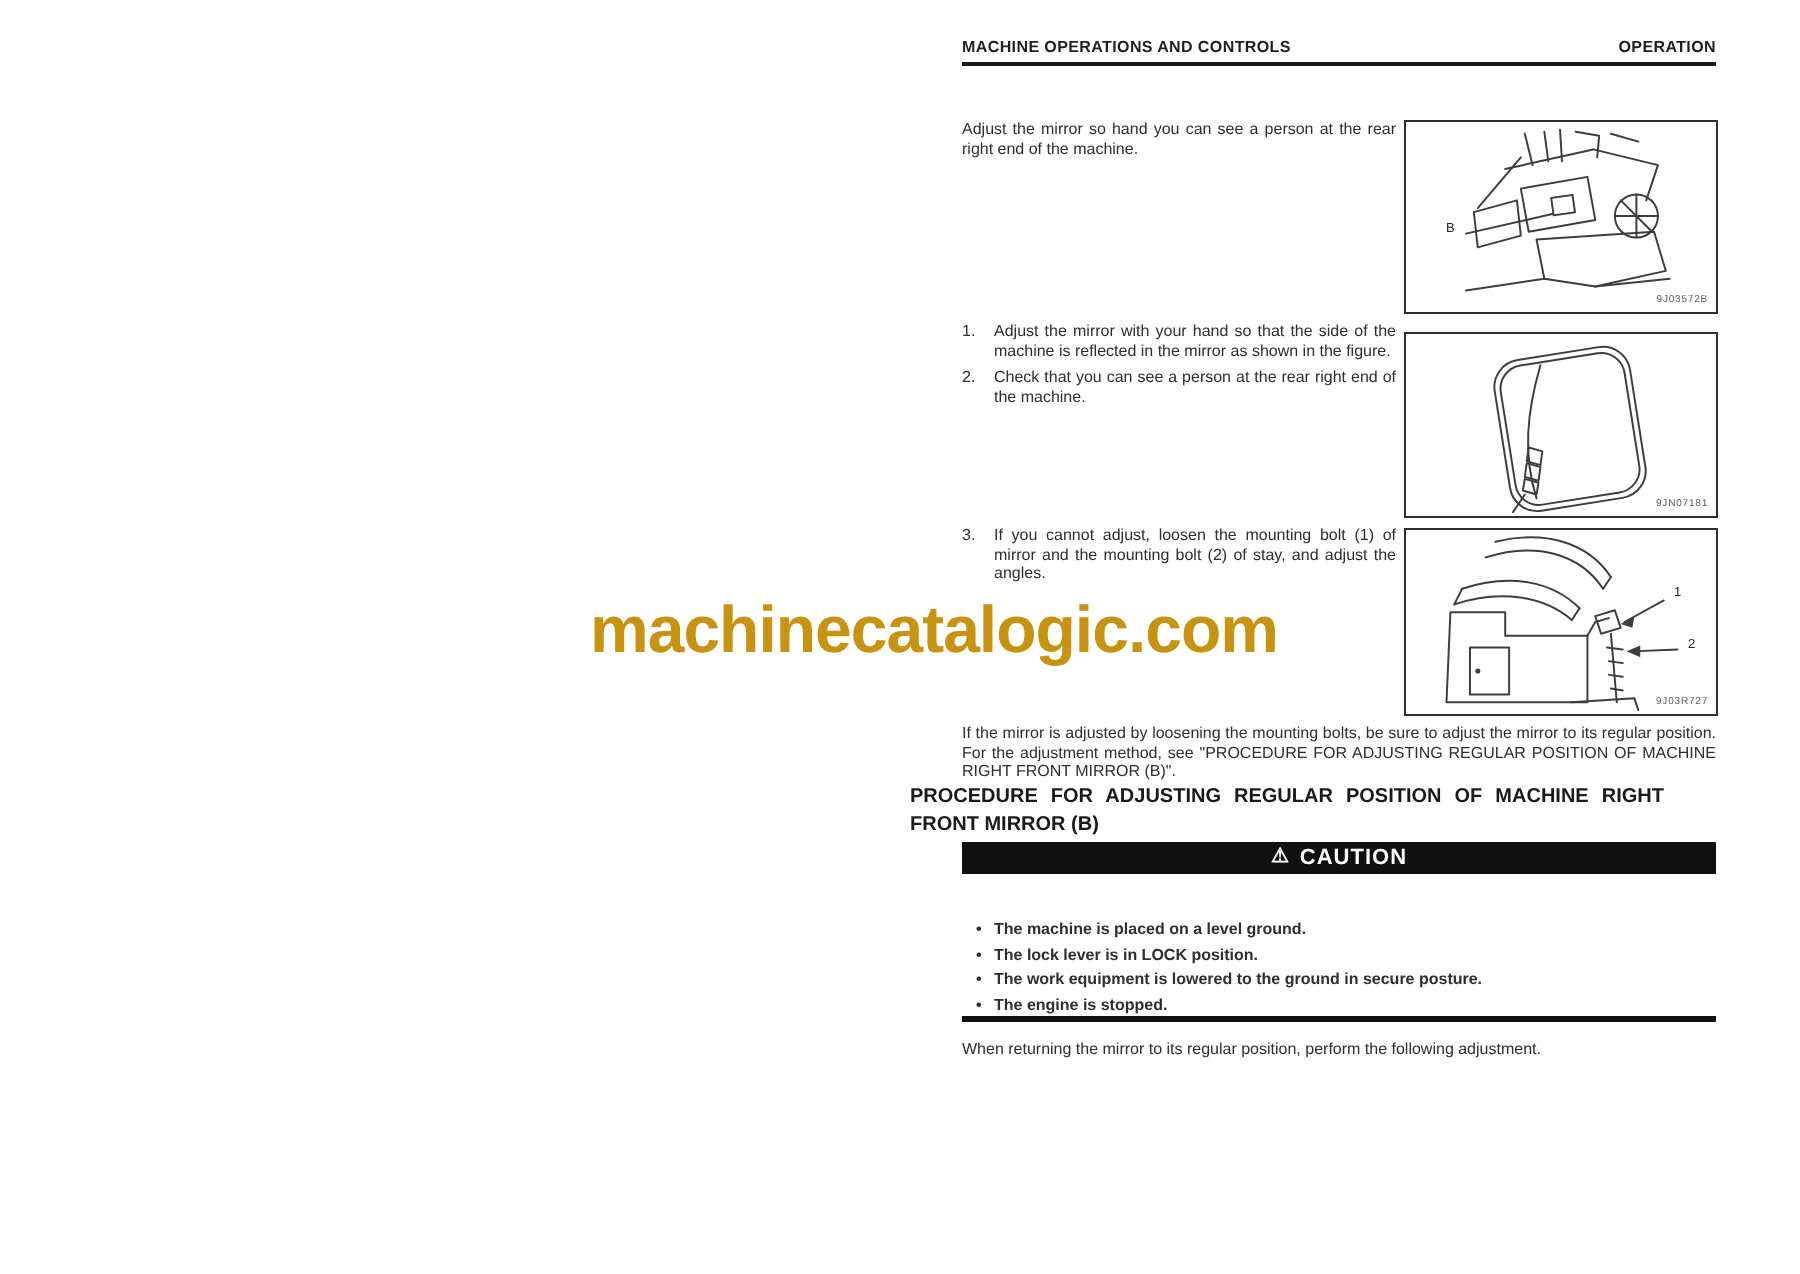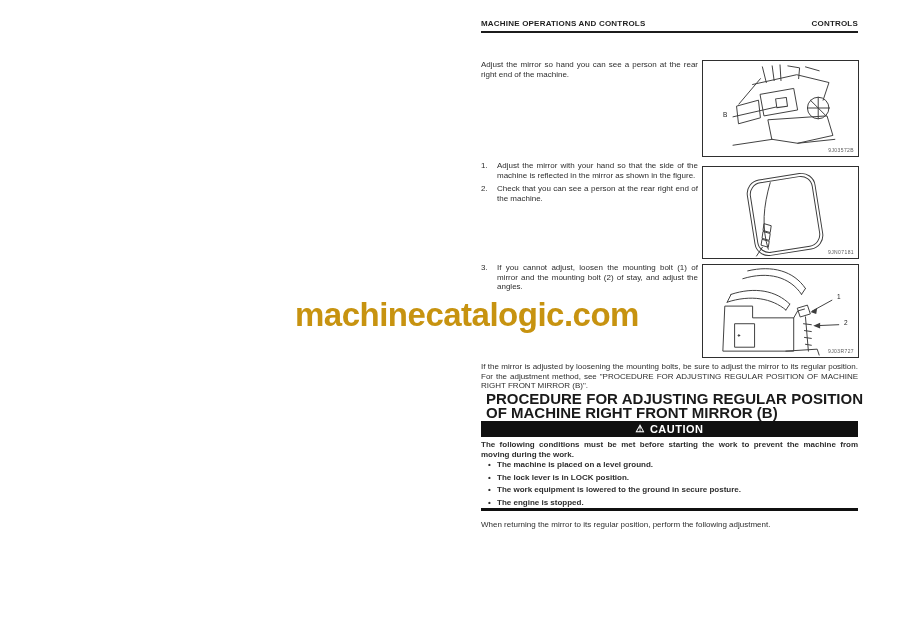--- a/index.html
+++ b/index.html
@@ -32,22 +32,22 @@
   .lbl-2  { left:141px; top:55px; }
 
   .watermark {
     position:absolute; left:278px; top:296px; width:360px;
     font-size:33px; font-weight:bold; letter-spacing:-.5px;
     color:#c79310; white-space:nowrap;margin-left:17px;
   }
 
   .note { position:absolute; left:481px; top:362px; width:377px; }
   .heading {
-    position:absolute; left:486px; top:392px; width:377px;
-    font-size:15px; line-height:14px; font-weight:bold; text-align:justify; color:#1a1a1a;
+    position:absolute; left:455px; top:392px; width:377px;
+    font-size:10px; line-height:14px; font-weight:bold; text-align:justify; color:#1a1a1a;
   }
   .caution-bar {
     position:absolute; left:481px; top:421px; width:377px; height:16px;
     background:#101010; color:#ffffff; display:flex; align-items:center; justify-content:center;
     font-weight:bold; font-size:11px; letter-spacing:.5px;
   }
   .caution-bar .warn-icon { font-size:10px; margin-right:5px; line-height:1; }
   .caution-lead { position:absolute; left:481px; top:440px; width:377px; font-weight:bold; }
   .bullets { position:absolute; left:481px; top:460px; width:377px; }
   .bullet-row { display:flex; margin-bottom:3px; }
@@ -58,21 +58,21 @@
   .closing { position:absolute; left:481px; top:520px; width:377px; }
   .footer-page { position:absolute; left:481px; top:598px; font-size:8px; font-weight:bold; color:#1f1f1f; }
   .lineart { stroke:#3d3d3d; fill:none; stroke-width:1; stroke-linecap:round; stroke-linejoin:round; }
 </style>
 </head>
 <body>
 
 <div class="page">
 
   <div class="hdr-left">MACHINE OPERATIONS AND CONTROLS</div>
-  <div class="hdr-right">CONTROLS</div>
+  <div class="hdr-right">OPERATION</div>
   <div class="hdr-rule"></div>
 
   <div class="para intro">Adjust the mirror so hand you can see a person at the rear right end of the machine.</div>
 
   <div class="step step1">
     <span class="step-num">1.</span>
     <span class="step-text">Adjust the mirror with your hand so that the side of the machine is reflected in the mirror as shown in the figure.</span>
   </div>
   <div class="step step2">
     <span class="step-num">2.</span>
@@ -154,21 +154,20 @@
 
   <div class="para note">If the mirror is adjusted by loosening the mounting bolts, be sure to adjust the mirror to its regular position. For the adjustment method, see "PROCEDURE FOR ADJUSTING REGULAR POSITION OF MACHINE RIGHT FRONT MIRROR (B)".</div>
 
   <div class="heading">PROCEDURE FOR ADJUSTING REGULAR POSITION OF MACHINE RIGHT FRONT MIRROR (B)</div>
 
   <div class="caution-bar">
     <span class="warn-icon">⚠</span>
     <span>CAUTION</span>
   </div>
 
-  <div class="para caution-lead">The following conditions must be met before starting the work to prevent the machine from moving during the work.</div>
 
   <div class="bullets">
     <div class="bullet-row">
       <span class="marker"></span>
       <span class="btext">The machine is placed on a level ground.</span>
     </div>
     <div class="bullet-row">
       <span class="marker"></span>
       <span class="btext">The lock lever is in LOCK position.</span>
     </div>

